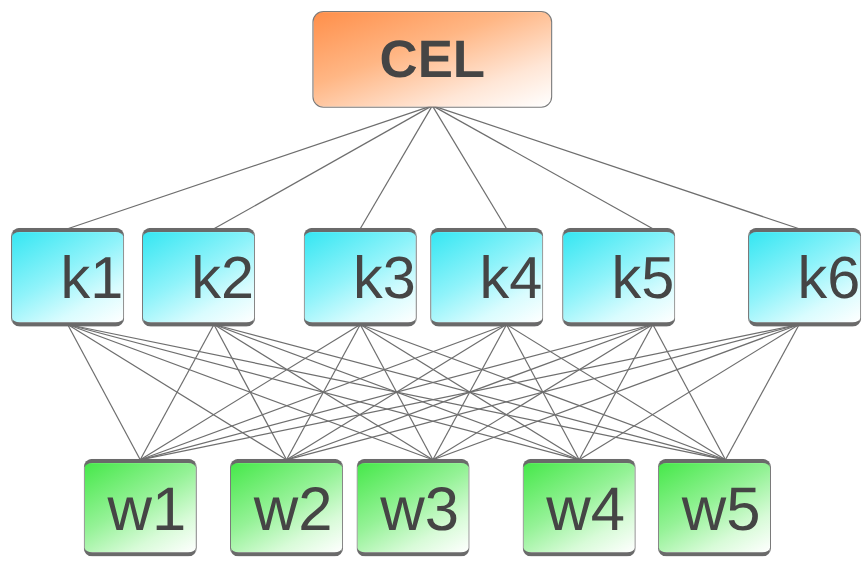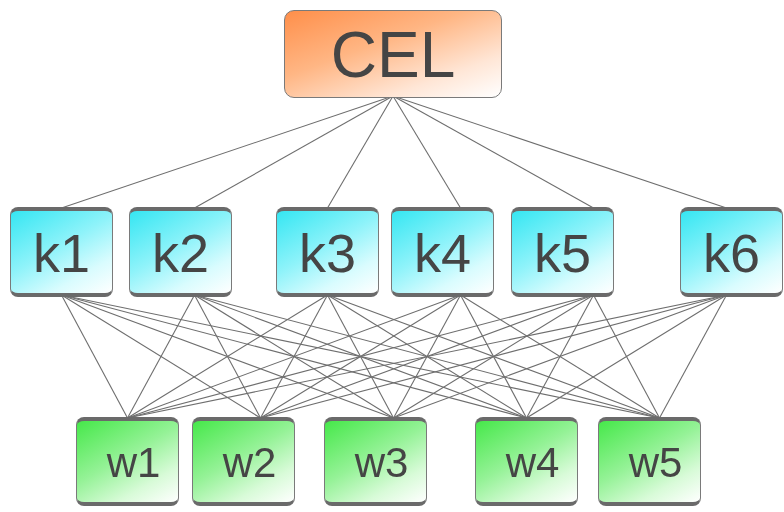--- a/index.html
+++ b/index.html
@@ -15,31 +15,33 @@
     display: flex; align-items: center; justify-content: center;
     color: #454545;
     line-height: 1;
     padding-top: 2px;
   }
   .root {
     left: 284px; top: 10px; width: 218px; height: 88px;
     background: linear-gradient(160deg, #ff8f4a 0%, #ffb684 40%, #ffe6d6 75%, #ffffff 100%);
     border: 1.5px solid #7a7a7a;
     border-radius: 10px;
-    font-size: 64px;
+    font-size: 48px;
+    font-weight: bold;
   }
   .k {
     top: 207px; width: 103px; height: 90px;
     background: linear-gradient(150deg, #35e6f2 0%, #8ff3fa 45%, #d9fcfe 75%, #ffffff 100%);
     font-size: 54px;
+    justify-content: flex-end;
   }
   .w {
     top: 417px; width: 103px; height: 89px;
     background: linear-gradient(150deg, #46e84a 0%, #95f297 45%, #d8fbd8 75%, #ffffff 100%);
-    font-size: 42px;
+    font-size: 56px;
     padding-left: 12px;
   }
 </style>
 </head>
 <body>
 
 <svg id="edges" xmlns="http://www.w3.org/2000/svg">
     <line x1="393" y1="96" x2="61.5" y2="208" stroke="#6e6e6e" stroke-width="1.1"></line>
     <line x1="393" y1="96" x2="194.5" y2="208" stroke="#6e6e6e" stroke-width="1.1"></line>
     <line x1="393" y1="96" x2="327.5" y2="208" stroke="#6e6e6e" stroke-width="1.1"></line>
@@ -97,21 +99,21 @@
 <div class="node k" style="left:511px">
     <span>k5</span>
   </div>
 <div class="node k" style="left:680px">
     <span>k6</span>
   </div>
 
 <div class="node w" style="left:76px">
     <span>w1</span>
   </div>
-<div class="node w" style="left:192px">
+<div class="node w" style="left:209px">
     <span>w2</span>
   </div>
 <div class="node w" style="left:324px">
     <span>w3</span>
   </div>
 <div class="node w" style="left:475px">
     <span>w4</span>
   </div>
 <div class="node w" style="left:598px">
     <span>w5</span>

